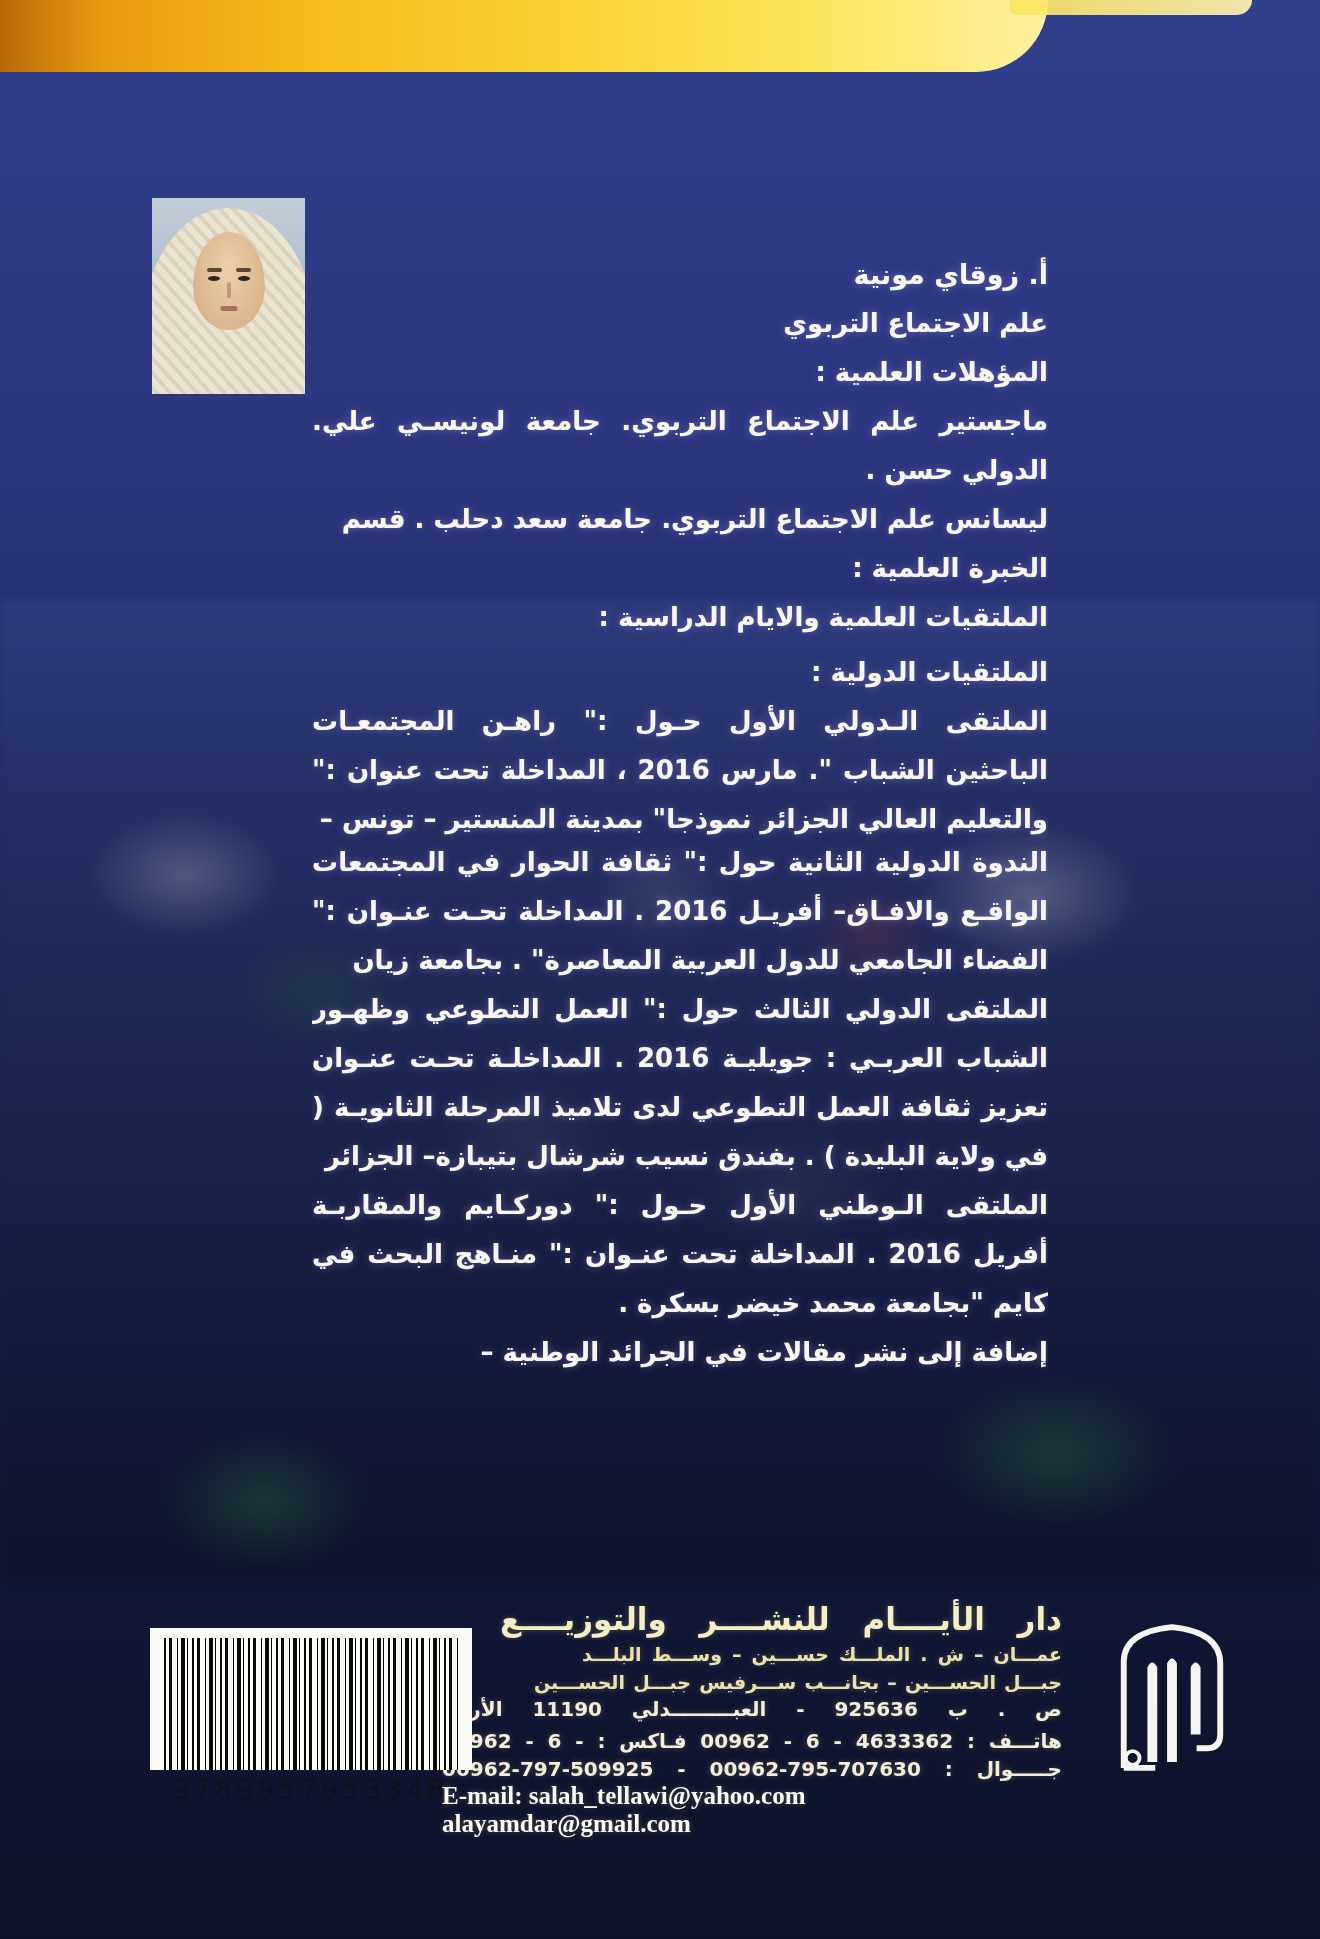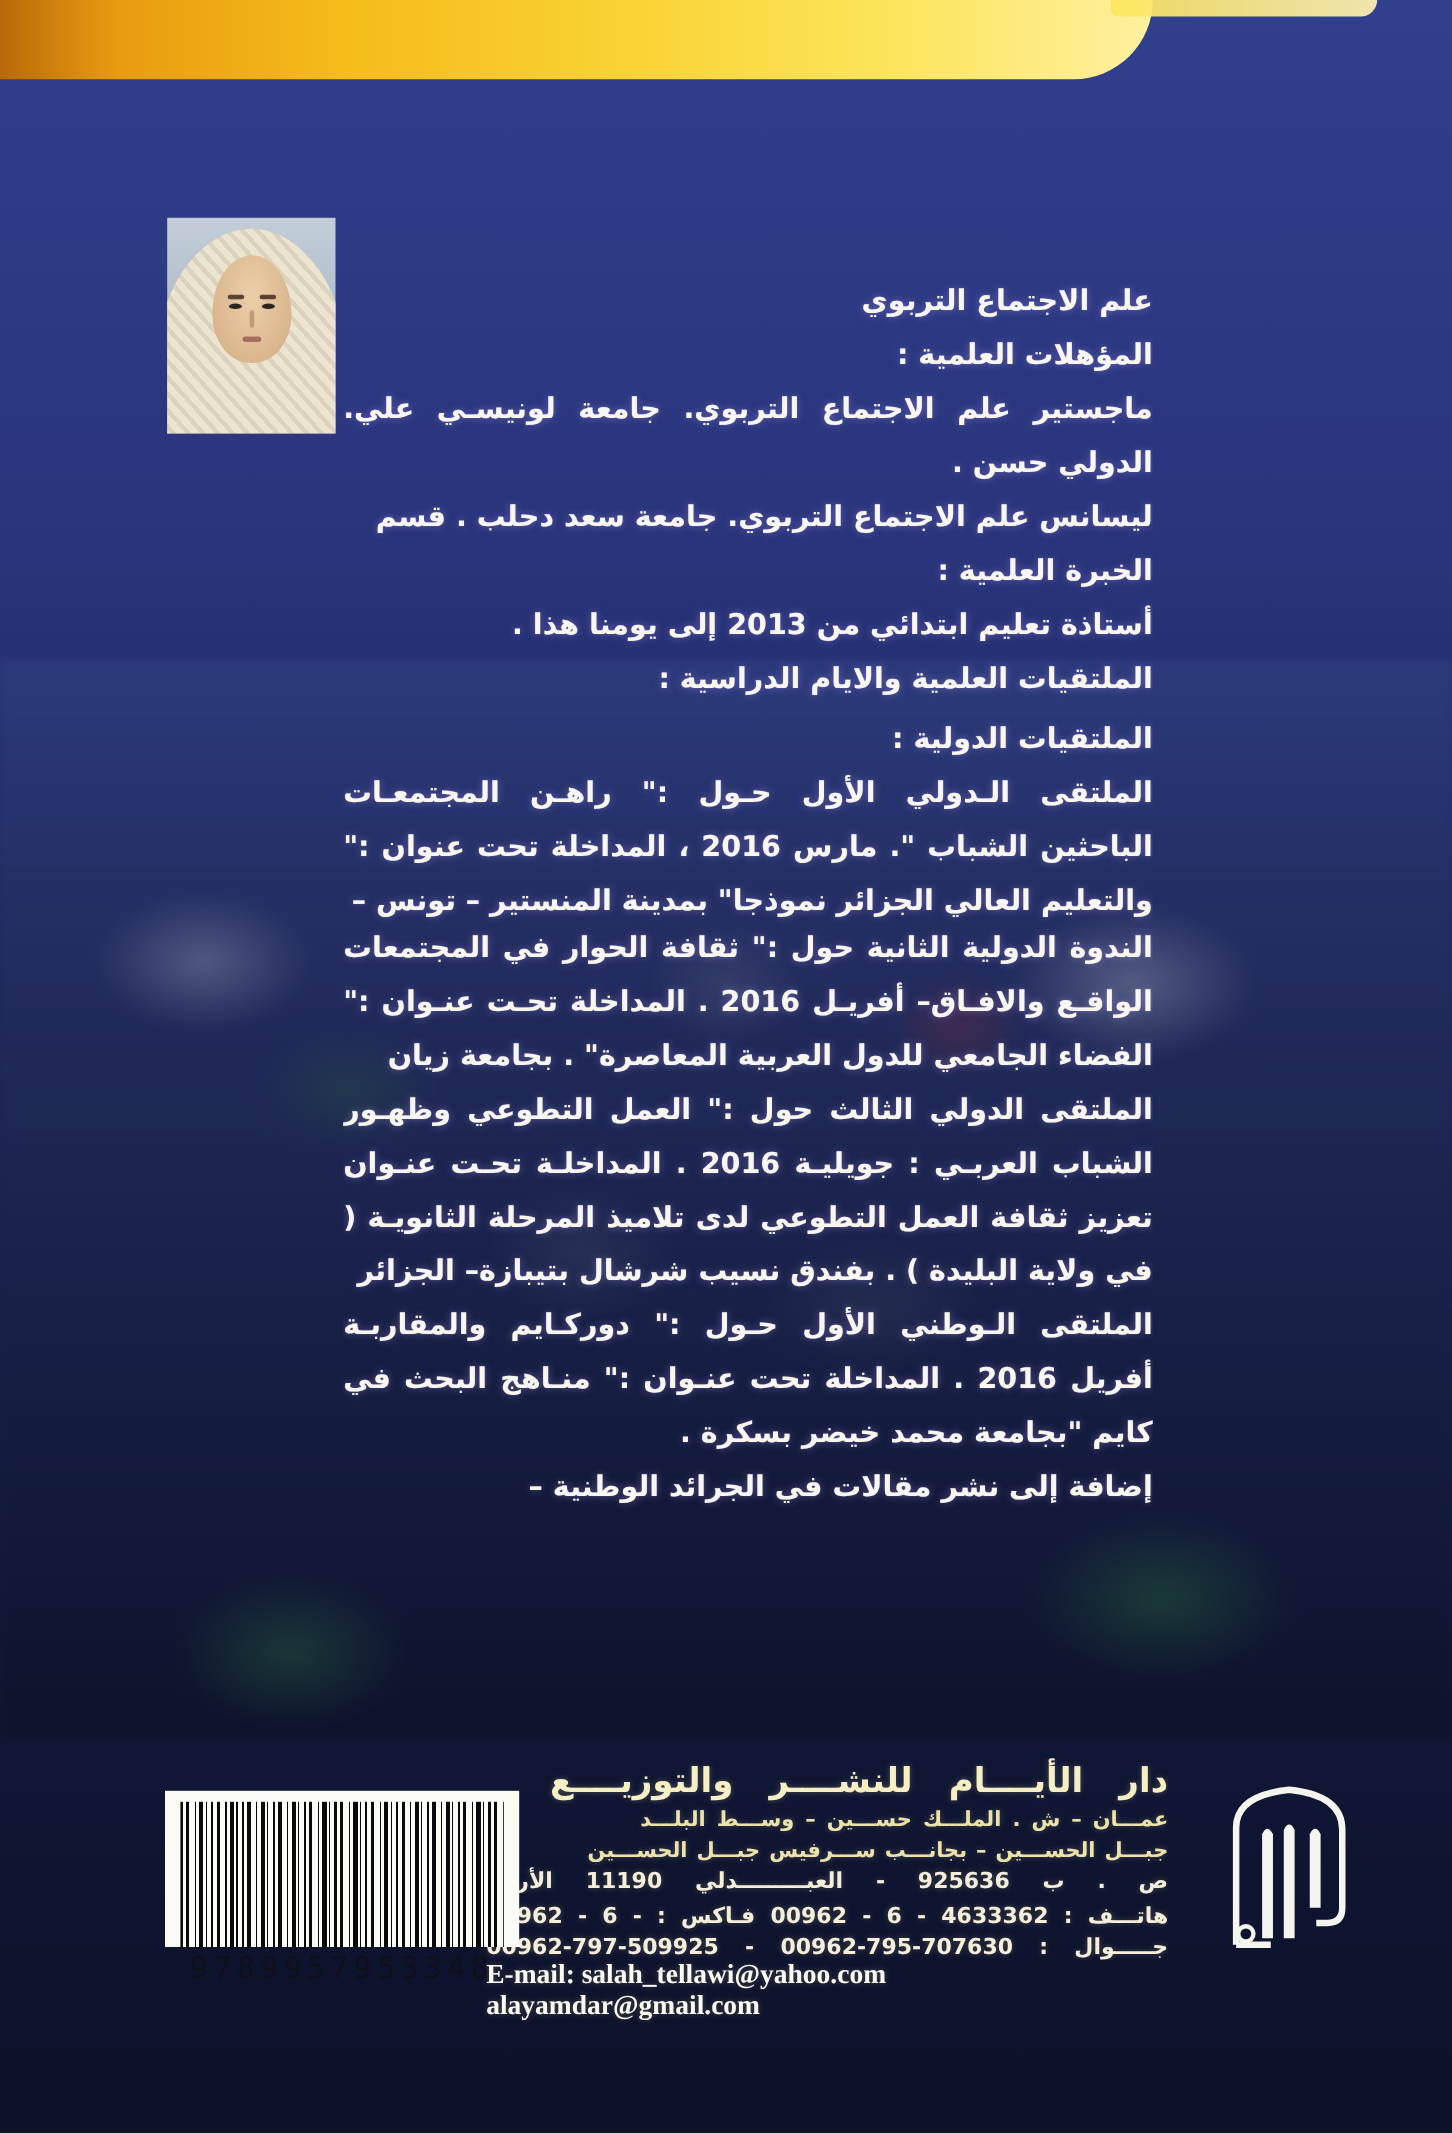--- a/index.html
+++ b/index.html
@@ -105,27 +105,27 @@
       <div class="brow l"></div>
       <div class="brow r"></div>
       <div class="eye l"></div>
       <div class="eye r"></div>
       <div class="nose"></div>
       <div class="lips"></div>
     </div>
   </div>
 
   <div class="bio">
+    <div class="line el name">أ. زوقاي مونية</div>
     <div class="line el">علم الاجتماع التربوي</div>
     <div class="line hdr">المؤهلات العلمية :</div>
     <div class="line jl">ماجستير علم الاجتماع التربوي. جامعة لونيسـي علي. قسـم علم الاجتمـاع 2015</div>
     <div class="line el">الدولي حسن .</div>
     <div class="line el">ليسانس علم الاجتماع التربوي. جامعة سعد دحلب . قسم علم الاجتماع. 2008.</div>
     <div class="line hdr">الخبرة العلمية :</div>
-    <div class="line el">أستاذة تعليم ابتدائي من 2013 إلى يومنا هذا .</div>
     <div class="line hdr">الملتقيات العلمية والايام الدراسية :</div>
     <div class="line hdr mt6">الملتقيات الدولية :</div>
 
     <div class="line jl li-first">
 
       <span class="lt">الملتقى الـدولي الأول حـول :" راهـن المجتمعـات المغاربيـة : رؤى ومقاربـات</span>
     </div>
     <div class="line jl">الباحثين الشباب ". مارس 2016 ، المداخلة تحت عنوان :" الطالب الجـامعي</div>
     <div class="line el">والتعليم العالي الجزائر نموذجا" بمدينة المنستير – تونس –</div>
 

